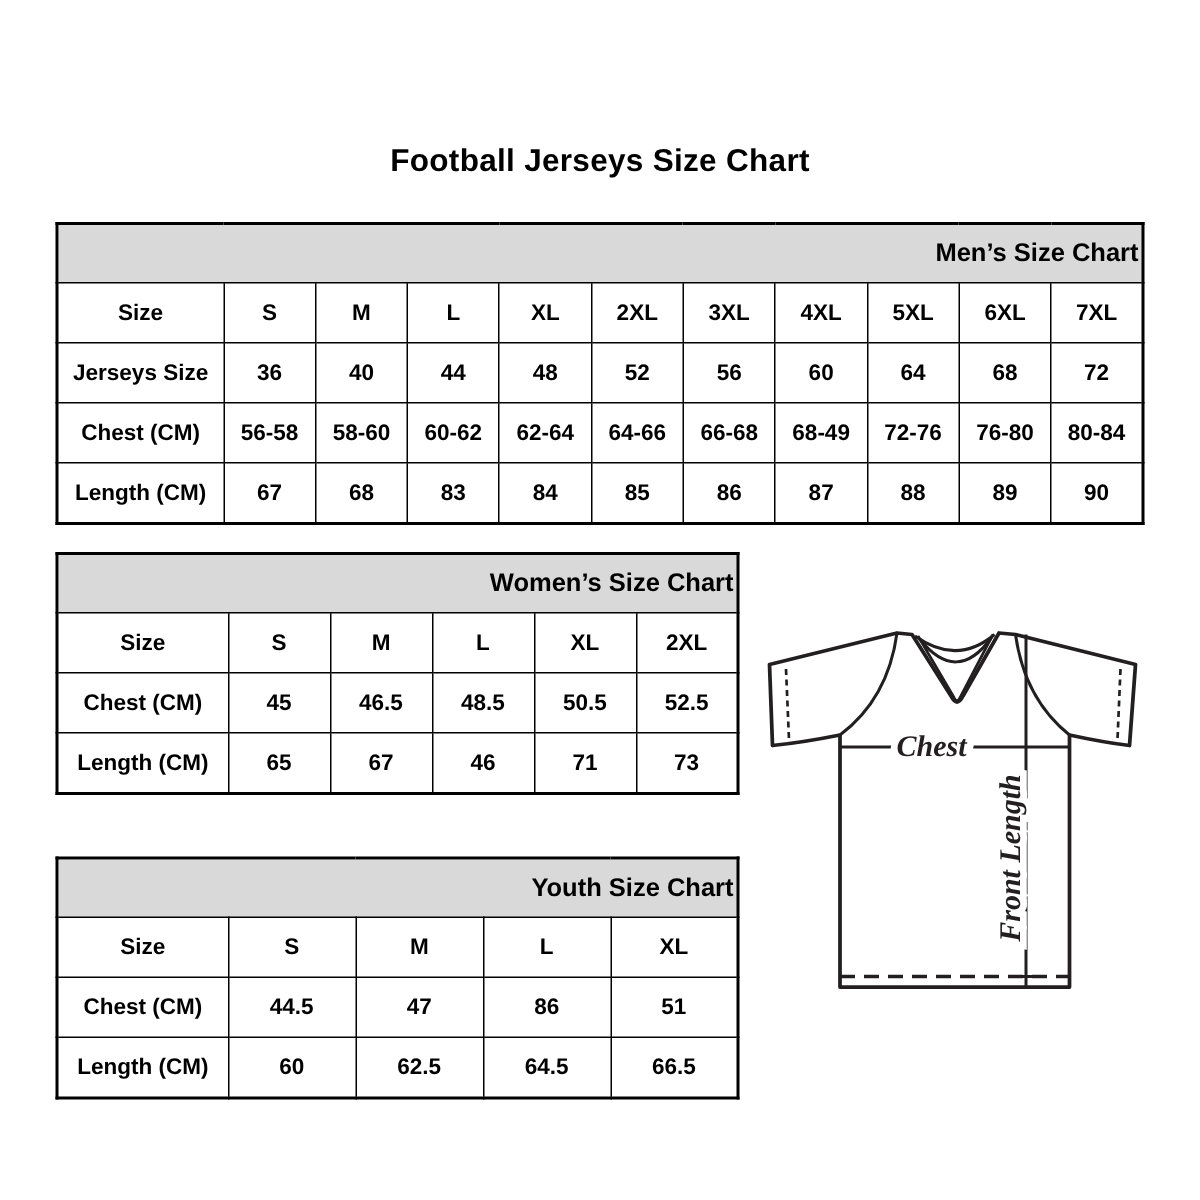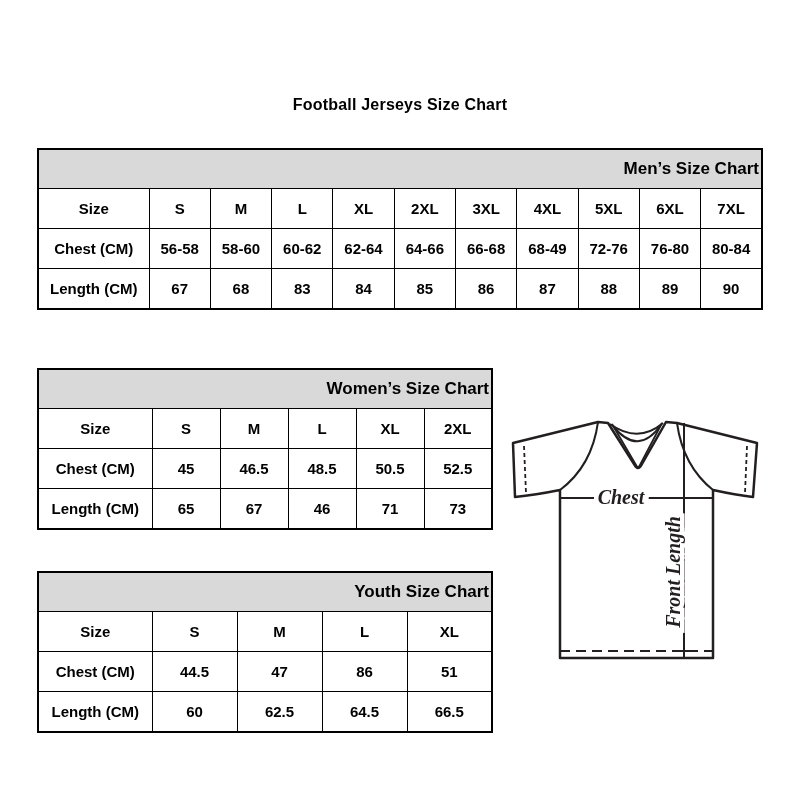--- a/index.html
+++ b/index.html
@@ -8,21 +8,21 @@
     background: #ffffff;
     position: relative;
     font-family: "Liberation Sans", sans-serif;
     color: #000;
     overflow: hidden;
   }
   .page-title {
     position: absolute;
     left: 0; top: 96px; width: 800px;
     text-align: center;
-    font-size: 16px;
+    font-size: 21px;
     font-weight: bold;
     letter-spacing: 0.2px;
   }
   table.size-table {
     position: absolute;
     border-collapse: collapse;
     table-layout: fixed;
     border: 2px solid #000;
     background: #fff;
   }
@@ -92,20 +92,33 @@
         <td>L</td>
         <td>XL</td>
         <td>2XL</td>
         <td>3XL</td>
         <td>4XL</td>
         <td>5XL</td>
         <td>6XL</td>
         <td>7XL</td>
       </tr>
       <tr>
+        <td>Jerseys Size</td>
+        <td>36</td>
+        <td>40</td>
+        <td>44</td>
+        <td>48</td>
+        <td>52</td>
+        <td>56</td>
+        <td>60</td>
+        <td>64</td>
+        <td>68</td>
+        <td>72</td>
+      </tr>
+      <tr>
         <td>Chest (CM)</td>
         <td>56-58</td>
         <td>58-60</td>
         <td>60-62</td>
         <td>62-64</td>
         <td>64-66</td>
         <td>66-68</td>
         <td>68-49</td>
         <td>72-76</td>
         <td>76-80</td>

